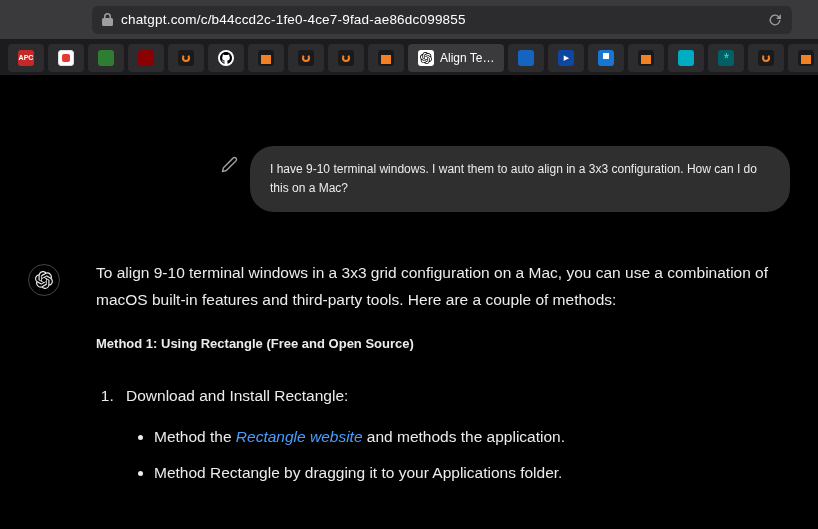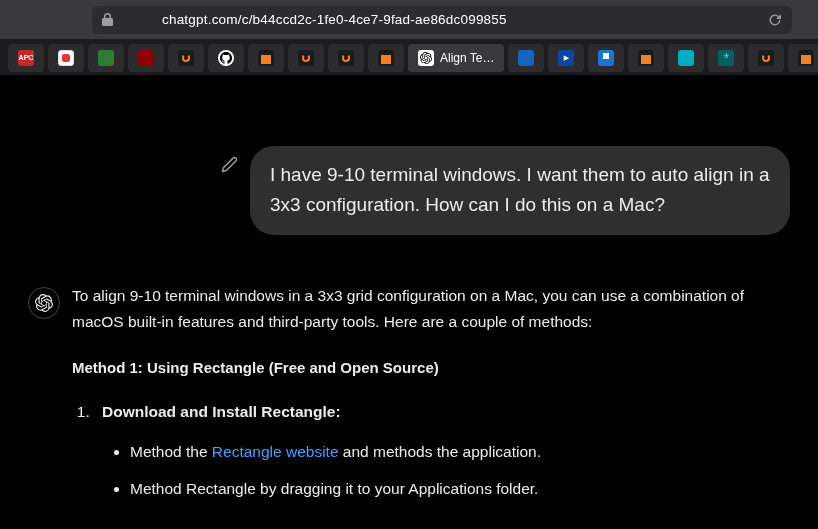--- a/index.html
+++ b/index.html
@@ -23,21 +23,20 @@
       background: #2c2c2e;
       border-radius: 6px;
       height: 28px;
       flex: 1;
       display: flex;
       align-items: center;
       padding: 0 10px;
       position: relative;
       max-width: 700px;
       margin-left: 80px;
-      gap: 41px;
     }
     .lock-icon {
       color: #9e9e9e;
       margin-right: 8px;
       font-size: 12px;
       display: flex;
       align-items: center;
     }
     .url-text {
       color: #fff;
@@ -113,28 +112,28 @@
       color: #9e9e9e;
       margin-top: 10px;
       cursor: pointer;
       display: flex;
     }
     .user-bubble {
       background: #2f2f2f;
       border-radius: 24px;
       padding: 14px 20px;
       max-width: 540px;
-      font-size: 19px;
+      font-size: 12px;
       line-height: 1.6;
       color: #ececec;
     }
     .assistant-row {
       display: flex;
       align-items: flex-start;
-      gap: 12px;
+      gap: 36px;
     }
     .assistant-avatar {
       width: 32px;
       height: 32px;
       border-radius: 50%;
       border: 1px solid #444;
       display: flex;
       align-items: center;
       justify-content: center;
       flex-shrink: 0;
@@ -144,48 +143,49 @@
     .assistant-content {
       flex: 1;
       font-size: 15.5px;
       line-height: 1.7;
       color: #ececec;
     }
     .assistant-content p {
       margin-bottom: 20px;
     }
     .assistant-content h3 {
-      font-size: 15px;
+      font-size: 13px;
       font-weight: 600;
-      margin-bottom: 18px;
+      margin-bottom: 28px;
       margin-top: 8px;
     }
     .assistant-content ol {
       padding-left: 22px;
       margin-bottom: 14px;
     }
     .assistant-content ol > li {
       margin-bottom: 14px;
       padding-left: 8px;
     }
     .assistant-content ol > li > strong {
-      font-weight: 700;
+      font-weight: 400;
     }
     .assistant-content ul {
       list-style: disc;
       padding-left: 28px;
       margin-top: 14px;
     }
     .assistant-content ul li {
       margin-bottom: 10px;
     }
     .link {
       color: #4a9eff;
       text-decoration: none;
       cursor: pointer;
+      font-style: italic;
     }
     
     .fav-red { background: #c62828; }
     .fav-redw { background: #fff; border: 1px solid #ddd; position: relative; }
     .fav-redw::after { content:""; position:absolute; inset:3px; background:#e53935; border-radius:2px; }
     .fav-green { background: #2e7d32; }
     .fav-darkred { background: #8b0000; }
     .fav-orange { background: #1a1a1a; position: relative; }
     .fav-orange::after { content:""; position:absolute; inset:4px; border:2px solid #f48024; border-radius:50%; border-top-color:transparent; }
     .fav-github { background: #fff; border-radius:50%; display:flex; align-items:center; justify-content:center; }

